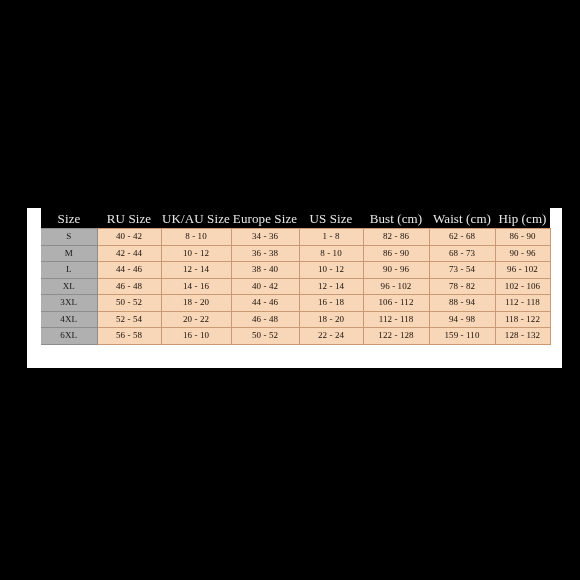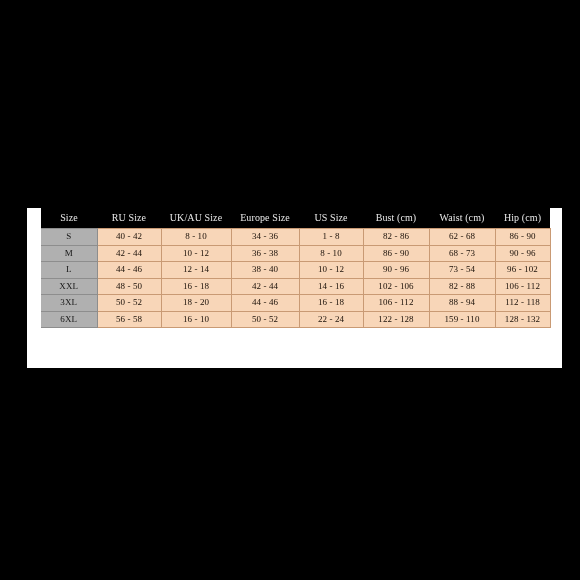--- a/index.html
+++ b/index.html
@@ -58,21 +58,21 @@
     letter-spacing: 0.1px;
   }
 
   
   table.size-chart thead th {
     background: #000000;
     color: #e8e8e8;
     height: 20px;
     border: none;
     font-weight: normal;
-    font-size: 10px;
+    font-size: 13px;
   }
 
   
   table.size-chart tbody tr {
     height: 15.5px;
   }
 
   table.size-chart tbody td {
     background: #f8d6b8;
     color: #1a1008;
@@ -154,40 +154,50 @@
           <td class="size-label">L</td>
           <td>44 - 46</td>
           <td>12 - 14</td>
           <td>38 - 40</td>
           <td>10 - 12</td>
           <td>90 - 96</td>
           <td>73 - 54</td>
           <td>96 - 102</td>
         </tr>
         <tr>
-          <td class="size-label">XXL</td>
-          <td>48 - 50</td>
-          <td>16 - 18</td>
-          <td>42 - 44</td>
+          <td class="size-label">XL</td>
+          <td>46 - 48</td>
           <td>14 - 16</td>
+          <td>40 - 42</td>
+          <td>12 - 14</td>
+          <td>96 - 102</td>
+          <td>78 - 82</td>
           <td>102 - 106</td>
-          <td>82 - 88</td>
-          <td>106 - 112</td>
         </tr>
         <tr>
           <td class="size-label">3XL</td>
           <td>50 - 52</td>
           <td>18 - 20</td>
           <td>44 - 46</td>
           <td>16 - 18</td>
           <td>106 - 112</td>
           <td>88 - 94</td>
           <td>112 - 118</td>
         </tr>
         <tr>
+          <td class="size-label">4XL</td>
+          <td>52 - 54</td>
+          <td>20 - 22</td>
+          <td>46 - 48</td>
+          <td>18 - 20</td>
+          <td>112 - 118</td>
+          <td>94 - 98</td>
+          <td>118 - 122</td>
+        </tr>
+        <tr>
           <td class="size-label">6XL</td>
           <td>56 - 58</td>
           <td>16 - 10</td>
           <td>50 - 52</td>
           <td>22 - 24</td>
           <td>122 - 128</td>
           <td>159 - 110</td>
           <td>128 - 132</td>
         </tr>
       </tbody>

